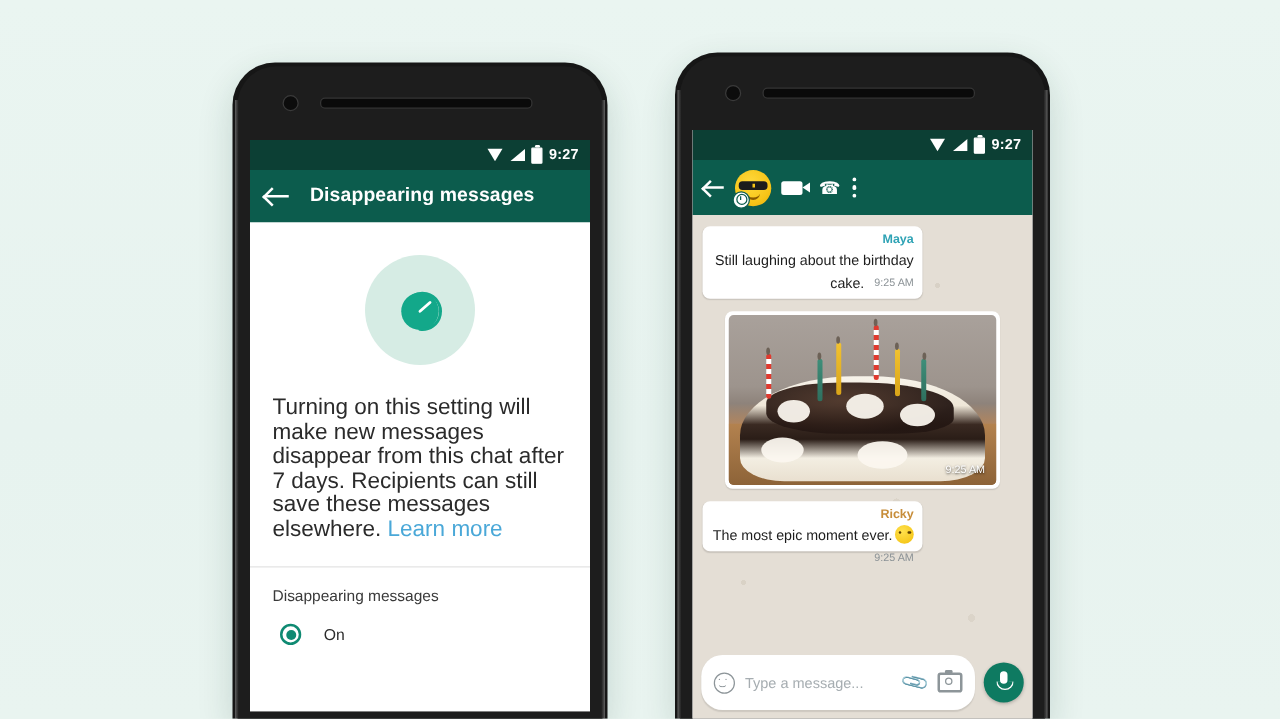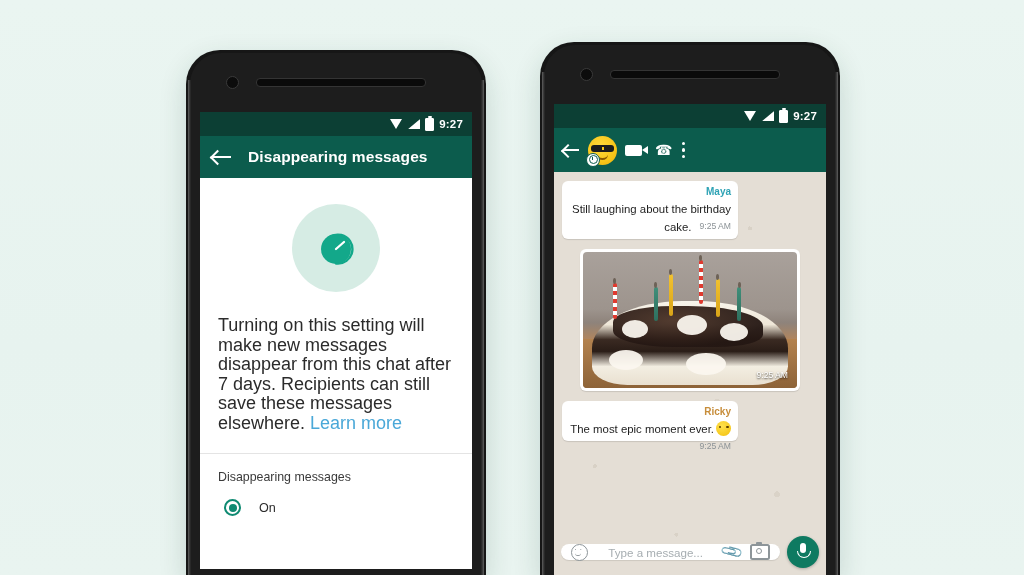--- a/index.html
+++ b/index.html
@@ -142,22 +142,22 @@
   .emobub{background:#dcf8c6;border-radius:6px;padding:4px 8px;margin-left:auto;width:max-content;
      display:flex;align-items:center;gap:3px;box-shadow:0 1px 1px rgba(0,0,0,.12);}
   .emo{width:15px;height:15px;border-radius:50%;
      background:radial-gradient(circle at 40% 34%,#ffe14d,#f6c91e 70%,#e0ad06);position:relative;}
   .emo:before{content:"";position:absolute;left:2.5px;top:4.5px;width:2.5px;height:2.5px;border-radius:50%;background:#5a3e00;}
   .emo:after{content:"";position:absolute;right:2.5px;top:4.5px;width:2.5px;height:2.5px;border-radius:50%;background:#5a3e00;}
   .emo.b:before,.emo.b:after{height:1.6px;border-radius:1px;width:3.4px;background:#2f5fa8;top:5.5px;}
 
   .inputwrap{position:absolute;left:0;right:0;bottom:0;padding:6px 7px 7px;display:flex;
      align-items:center;gap:7px;}
-  .inputbar{flex:1;height:16px;background:#fff;border-radius:17px;display:flex;align-items:center;
-     padding:0 10px;gap:8px;box-shadow:0 1px 1px rgba(0,0,0,.1);text-align:center;}
+  .inputbar{flex:1;height:44px;background:#fff;border-radius:17px;display:flex;align-items:center;
+     padding:0 10px;gap:8px;box-shadow:0 1px 1px rgba(0,0,0,.1);}
   .ic-smile{width:15px;height:15px;border-radius:50%;border:1.5px solid #8d9599;position:relative;flex:none;cursor:pointer;}
   .ic-smile:before{content:"";position:absolute;left:2.8px;top:4px;width:1.7px;height:1.7px;border-radius:50%;background:#8d9599;
      box-shadow:5.3px 0 0 #8d9599;}
   .ic-smile:after{content:"";position:absolute;left:3px;top:7px;width:6px;height:3.4px;
      border-bottom:1.4px solid #8d9599;border-radius:0 0 6px 6px;}
   .ph{flex:1;font-size:11.6px;color:#a6adb1;}
   .ic-clip{font-size:15px;color:#8d9599;transform:rotate(-35deg);cursor:pointer;}
   .ic-cam{width:16px;height:12px;border-radius:2.5px;border:2px solid #8d9599;position:relative;flex:none;cursor:pointer;}
   .ic-cam:before{content:"";position:absolute;left:4px;top:-4px;width:6px;height:3px;border-radius:1px 1px 0 0;background:#8d9599;}
   .ic-cam:after{content:"";position:absolute;left:4px;top:2px;width:4px;height:4px;border-radius:50%;border:1.6px solid #8d9599;}

